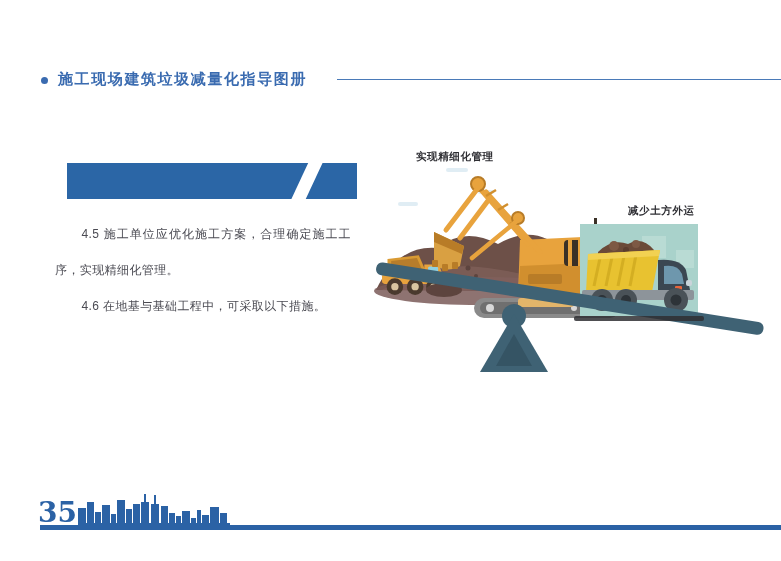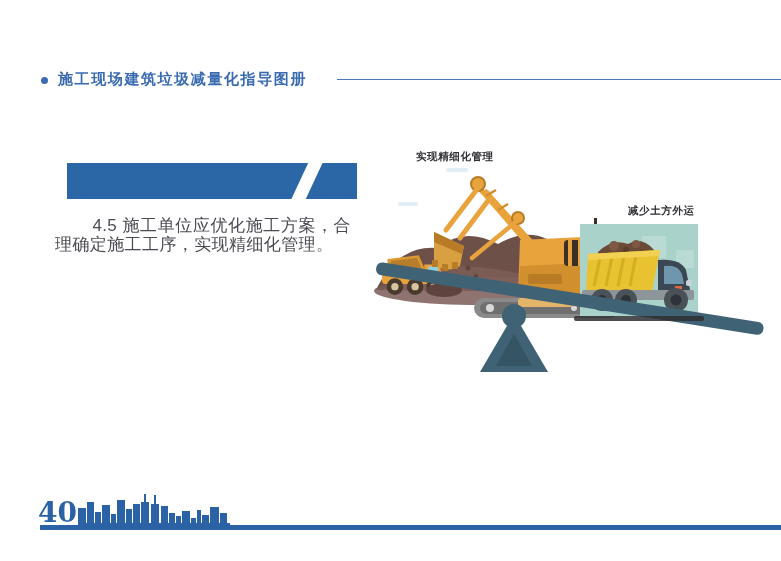--- a/index.html
+++ b/index.html
@@ -75,22 +75,22 @@
     transform: rotate(25deg);
     transform-origin: center;
   }
 
   
   .body-text {
     position: absolute;
     left: 55px; top: 216px;
     width: 296px;
     color: #4b4b53;
-    font-size: 17px;
-    line-height: 19px;
+    font-size: 12px;
+    line-height: 36px;
     letter-spacing: 0.4px;
   }
   .body-text p {
     margin: 0;
     text-align: justify;
     text-justify: inter-ideograph;
   }
   .body-text p.indent {
     text-indent: 2.2em;
   }
@@ -147,20 +147,21 @@
     <div class="header-title">施工现场建筑垃圾减量化指导图册</div>
     <div class="header-rule"></div>
   </div>
 
   <div class="banner">
     <div class="banner-slash"></div>
   </div>
 
   <div class="body-text">
     <p class="indent">4.5  施工单位应优化施工方案，合理确定施工工序，实现精细化管理。</p>
+    <p class="indent">4.6  在地基与基础工程中，可采取以下措施。</p>
   </div>
 
   <div class="illo">
 
     <div class="illo-label label-fill">实现精细化管理</div>
 
     <div class="illo-label label-haul">减少土方外运</div>
 
     <svg width="400" height="245" viewBox="0 0 400 245">
 
@@ -289,21 +290,21 @@
         <rect x="4" y="152" width="392" height="13" rx="6" fill="#3f6274" transform="rotate(9 200 170)"></rect>
         <circle cx="146" cy="176" r="12" fill="#3f6274"></circle>
         <path d="M112 232 L146 174 L180 232 Z" fill="#3f6274"></path>
         <path d="M128 226 L146 194 L164 226 Z" fill="#355464"></path>
       </g>
 
       <rect x="206" y="176" width="130" height="5" rx="2" fill="#2f2f33" opacity="0.85"></rect>
     </svg>
   </div>
 
-  <div class="page-number">40</div>
+  <div class="page-number">35</div>
 
   <svg class="skyline" viewBox="0 0 152 36">
     <g fill="#2b62a5">
       <rect x="0" y="16" width="8" height="18"></rect>
       <rect x="9" y="10" width="7" height="24"></rect>
       <rect x="17" y="20" width="6" height="14"></rect>
       <rect x="24" y="13" width="8" height="21"></rect>
       <rect x="33" y="22" width="5" height="12"></rect>
       <rect x="39" y="8" width="8" height="26"></rect>
       <rect x="48" y="17" width="6" height="17"></rect>

